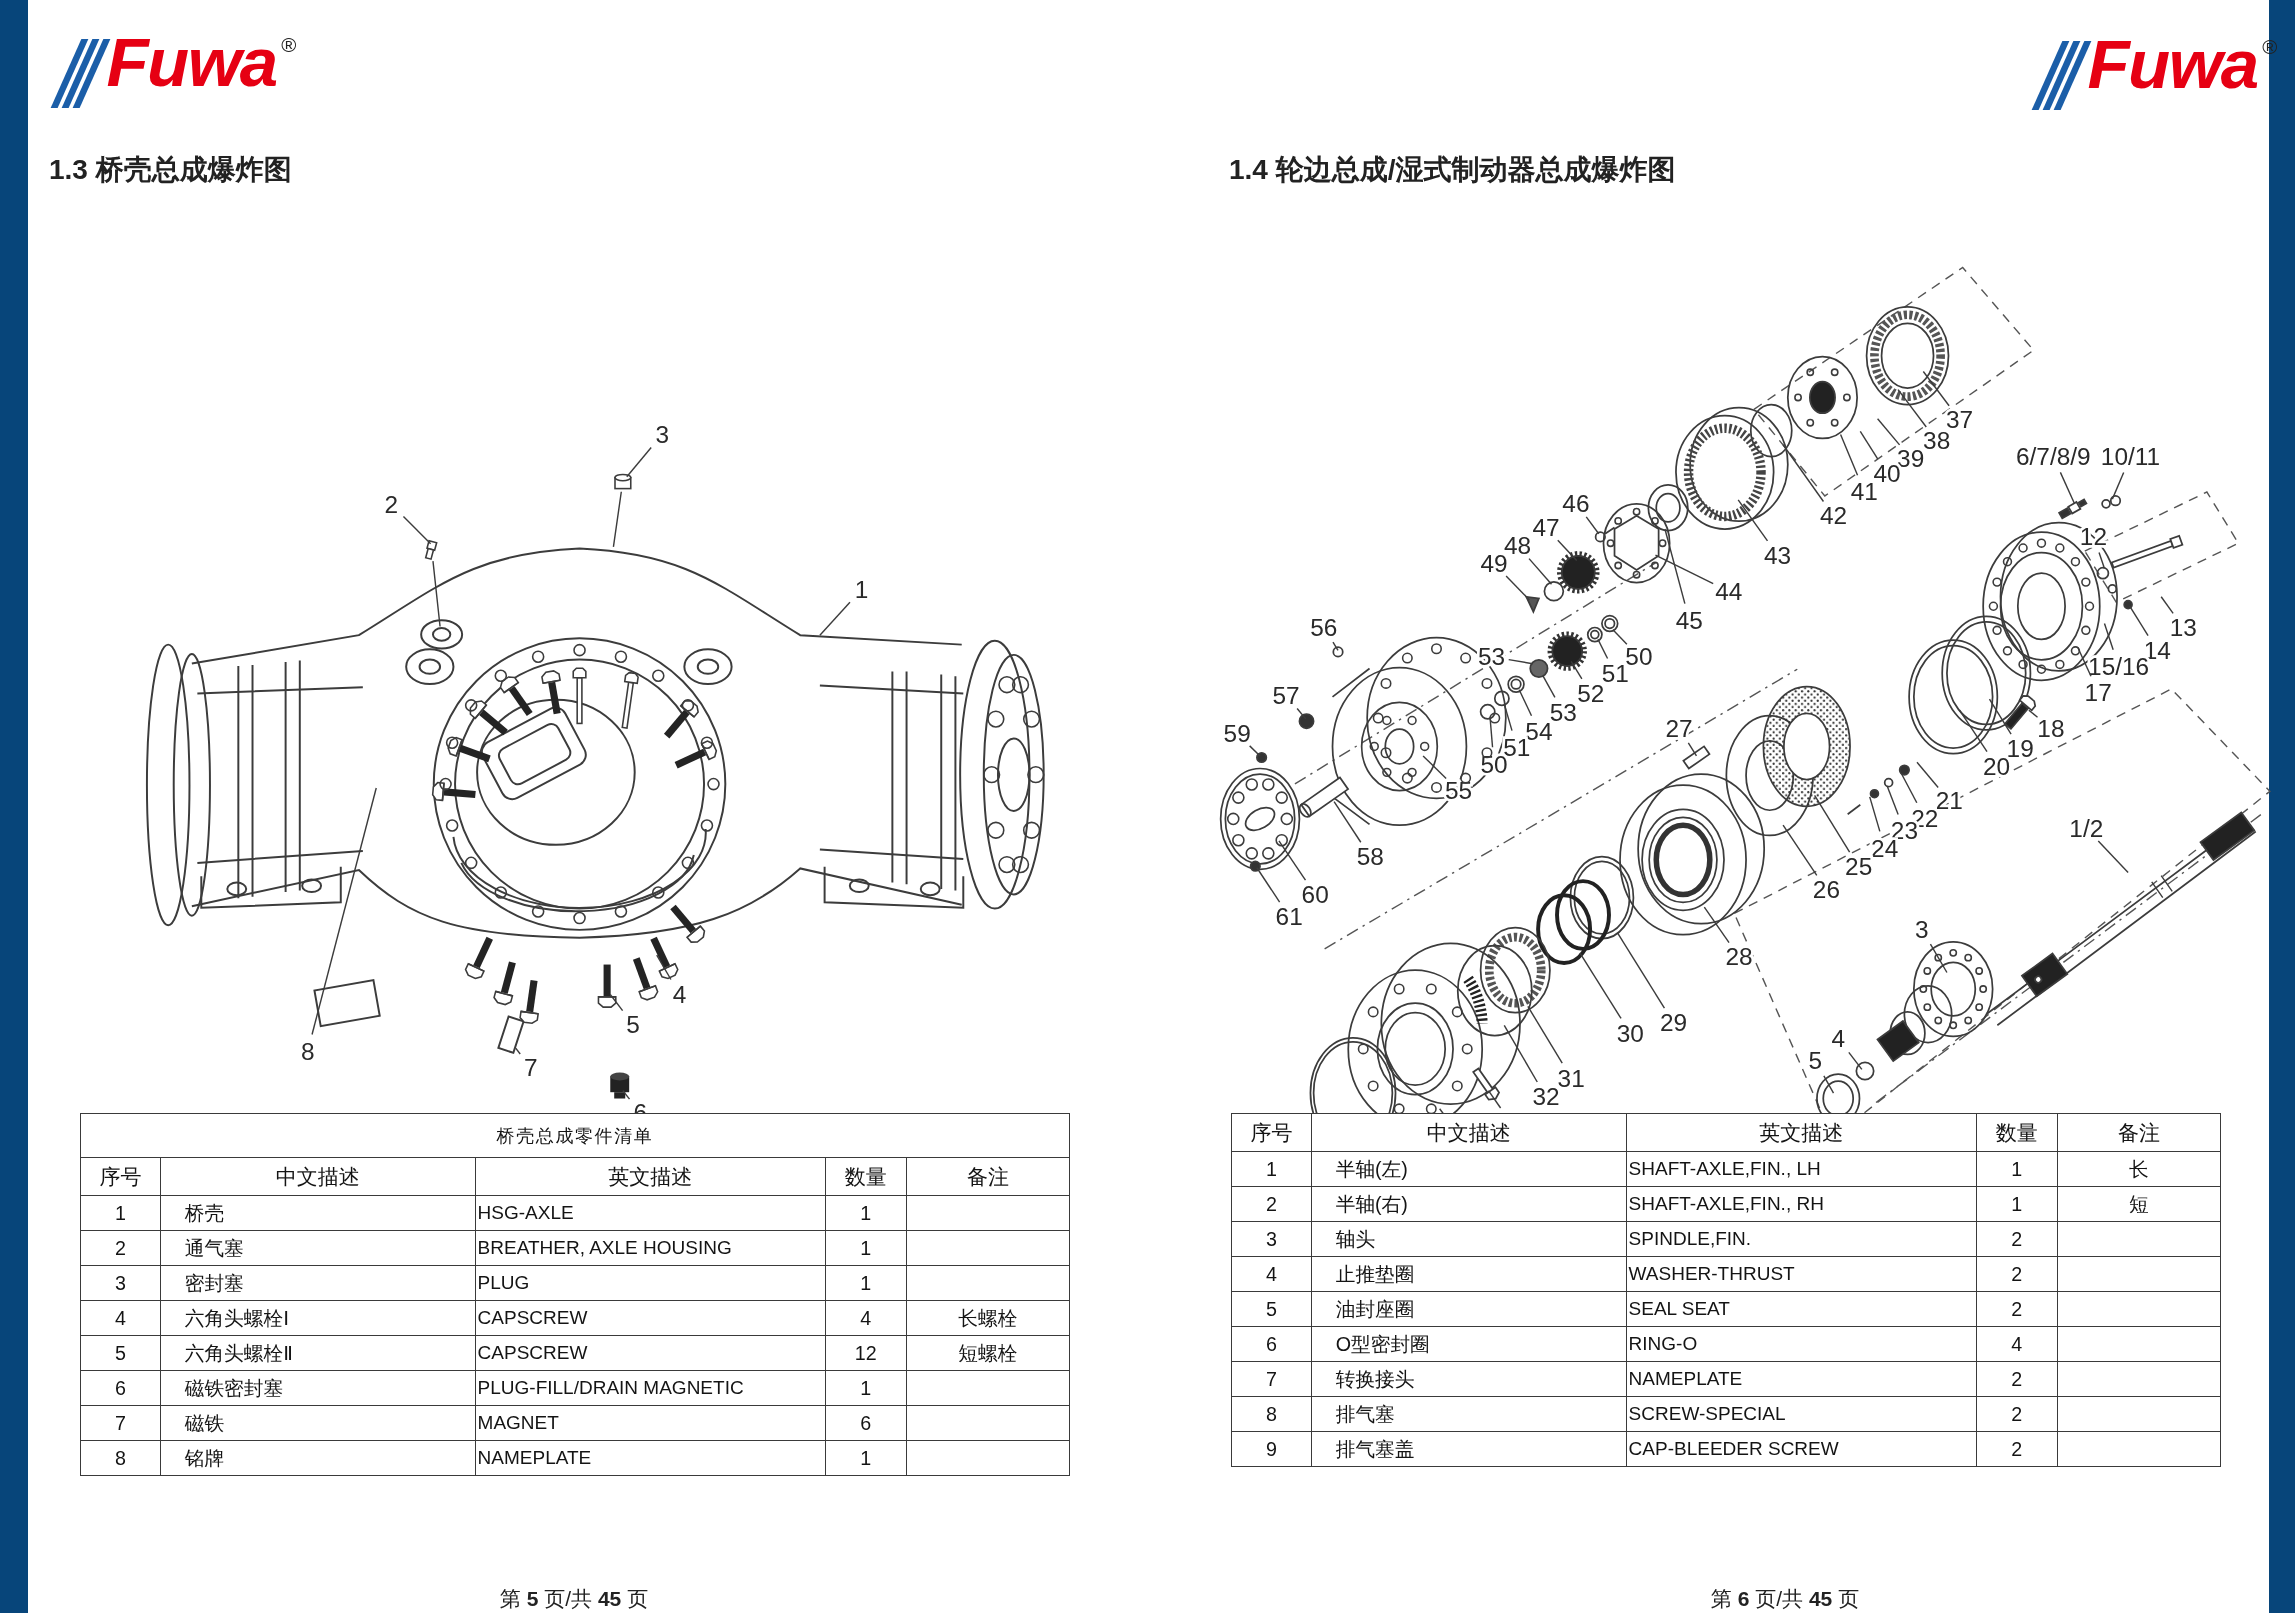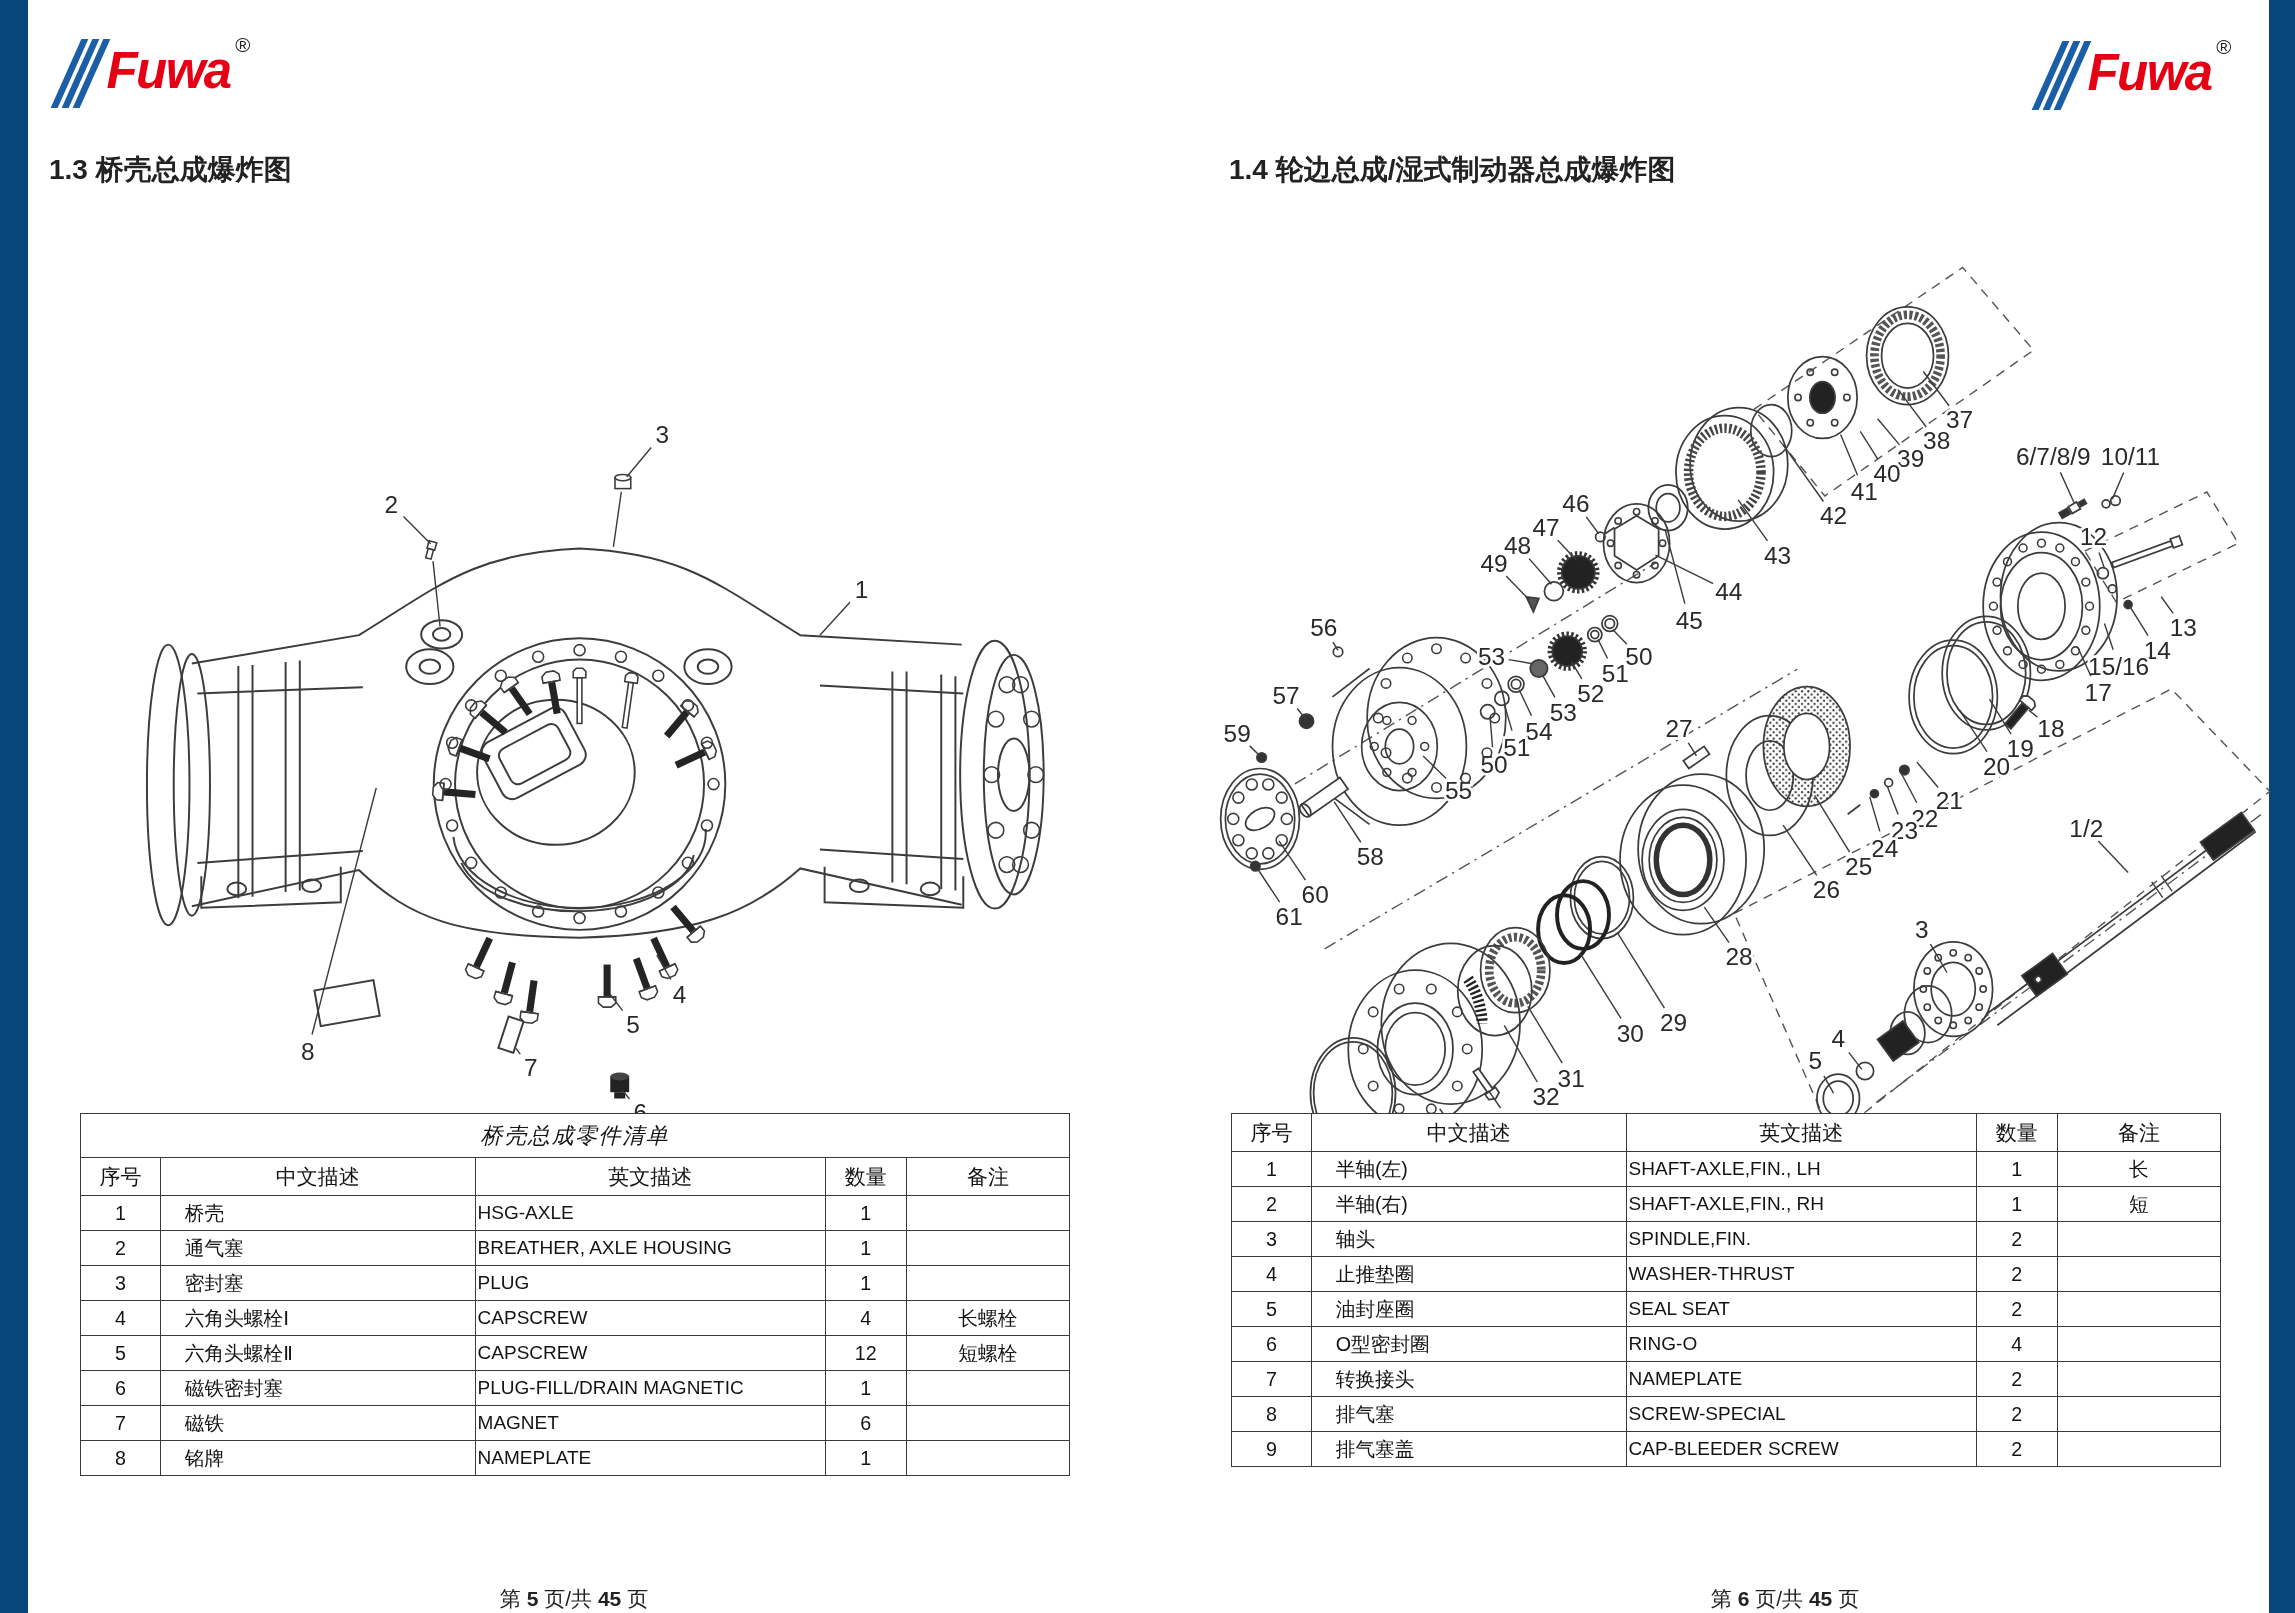--- a/index.html
+++ b/index.html
@@ -15,38 +15,38 @@
   .navy-bar{position:absolute;top:0;bottom:0;background:var(--navy);}
   .navy-bar.left{left:0;width:27.6px;}
   .navy-bar.right{right:0;width:26px;}
 
   
   .logo{position:absolute;display:flex;align-items:flex-start;height:91px;}
   .logo .slashes{display:flex;margin-top:11px;margin-right:7.9px;}
   .logo .slashes i{display:block;width:7px;height:69px;background:var(--brand-blue);
     transform:skewX(-24deg);margin-right:3.9px;}
   .logo .logo-text{
-    font-size:51px;line-height:69px;font-weight:bold;font-style:italic;
-    color:var(--brand-red);letter-spacing:-1.6px;margin-top:8px;
+    font-size:69px;line-height:69px;font-weight:bold;font-style:italic;
+    color:var(--brand-red);letter-spacing:-1.6px;
   }
   .logo .reg{font-size:20.5px;color:#222;margin-left:4.7px;margin-top:4.7px;font-style:normal;}
 
   .section-title{position:absolute;font-size:28px;font-weight:600;color:#222;white-space:nowrap;}
 
   
   svg.diagram{position:absolute;}
   svg.diagram text{font-family:"Liberation Sans","DejaVu Sans",sans-serif;}
 
   
   .parts-table{position:absolute;border-collapse:collapse;table-layout:fixed;background:#fff;}
   .parts-table th,.parts-table td{
     border:1.6px solid #3a3a3a;overflow:hidden;white-space:nowrap;
     font-weight:normal;color:#141414;
   }
-  .parts-table .tbl-title{font-size:22px;height:41px;text-align:center;letter-spacing:1.6px;font-style:italic;}
+  .parts-table .tbl-title{font-size:18px;height:41px;text-align:center;letter-spacing:1.6px;}
   .parts-table thead th{font-size:21px;height:35px;text-align:center;}
   .parts-table tbody td{font-size:19.7px;height:32px;}
   .parts-table tbody td:nth-child(1){text-align:center;}
   .parts-table tbody td:nth-child(2){text-align:left;padding-left:23.6px;}
   .parts-table tbody td:nth-child(3){text-align:left;padding-left:2px;font-size:19px;}
   .parts-table tbody td:nth-child(4){text-align:center;}
   .parts-table tbody td:nth-child(5){text-align:center;}
 
   .page-footer{position:absolute;top:1551px;text-align:center;font-size:21px;color:#222;margin-top:34px;}
   .page-footer b{font-weight:bold;}

